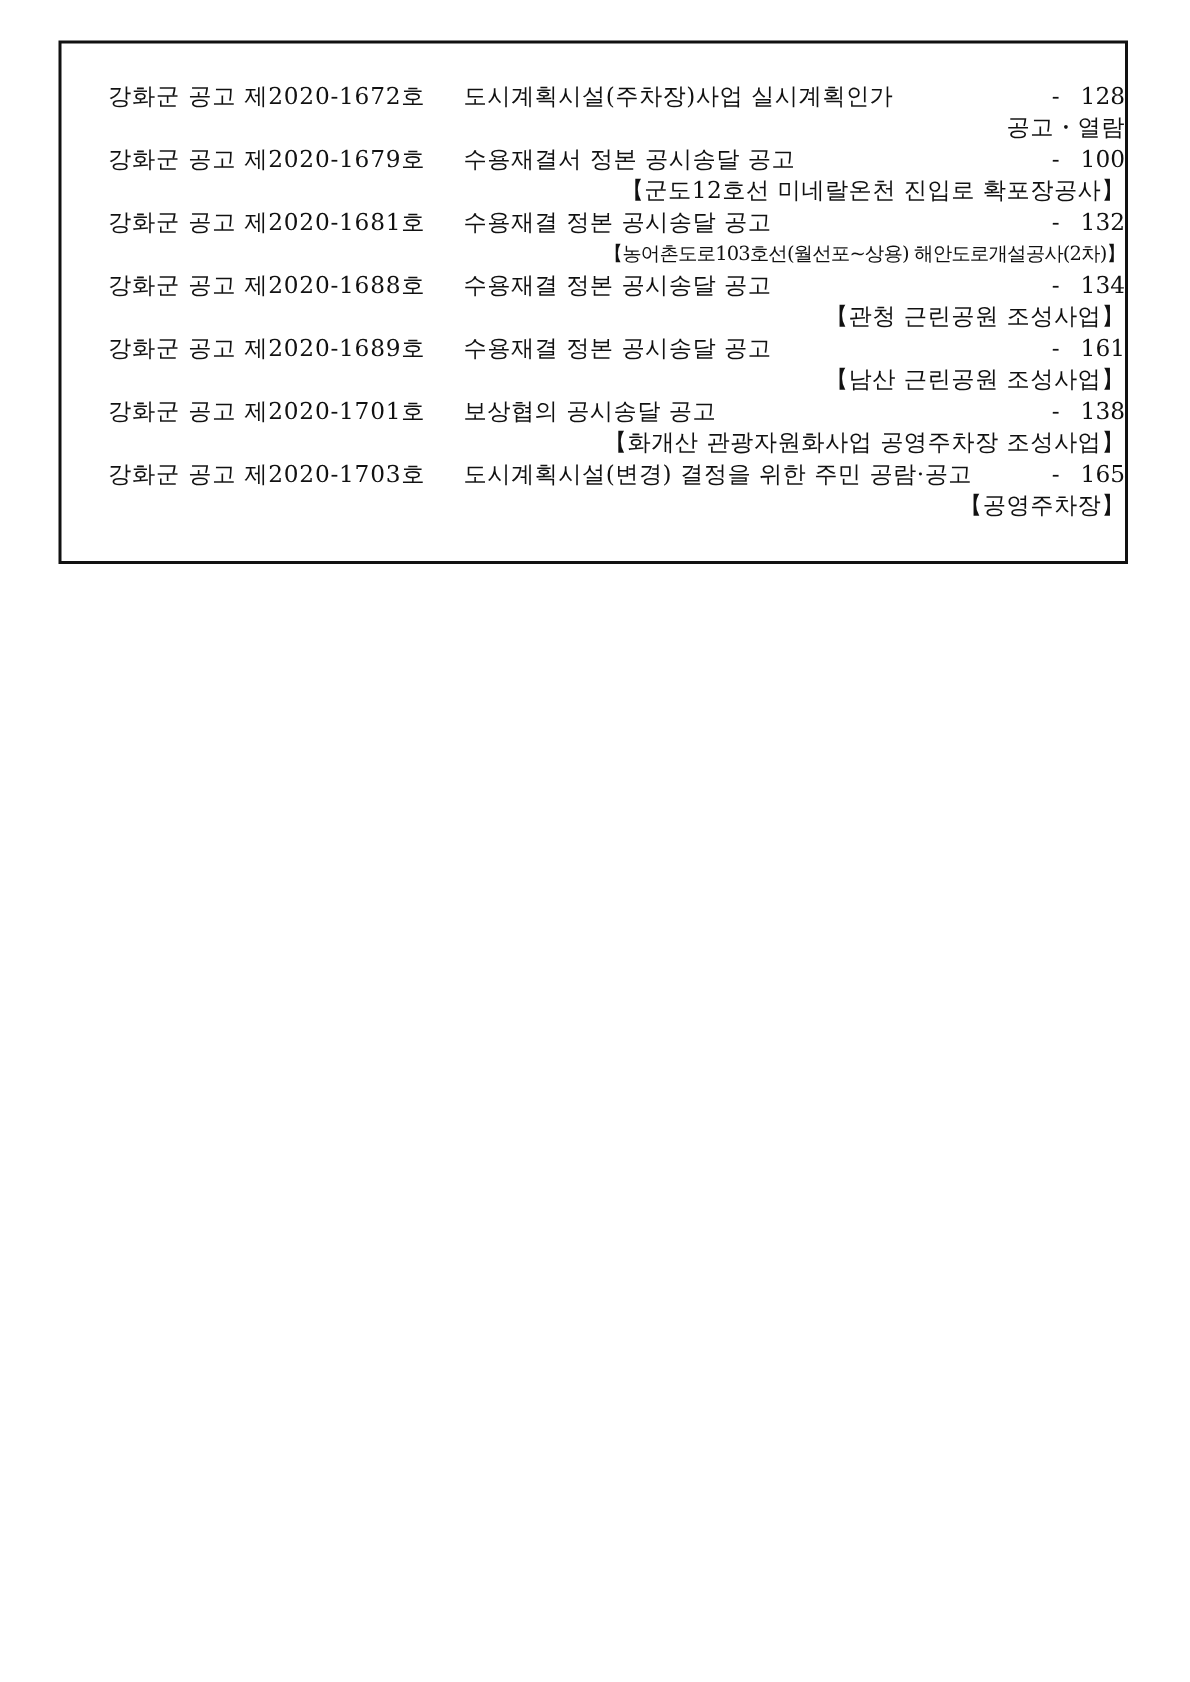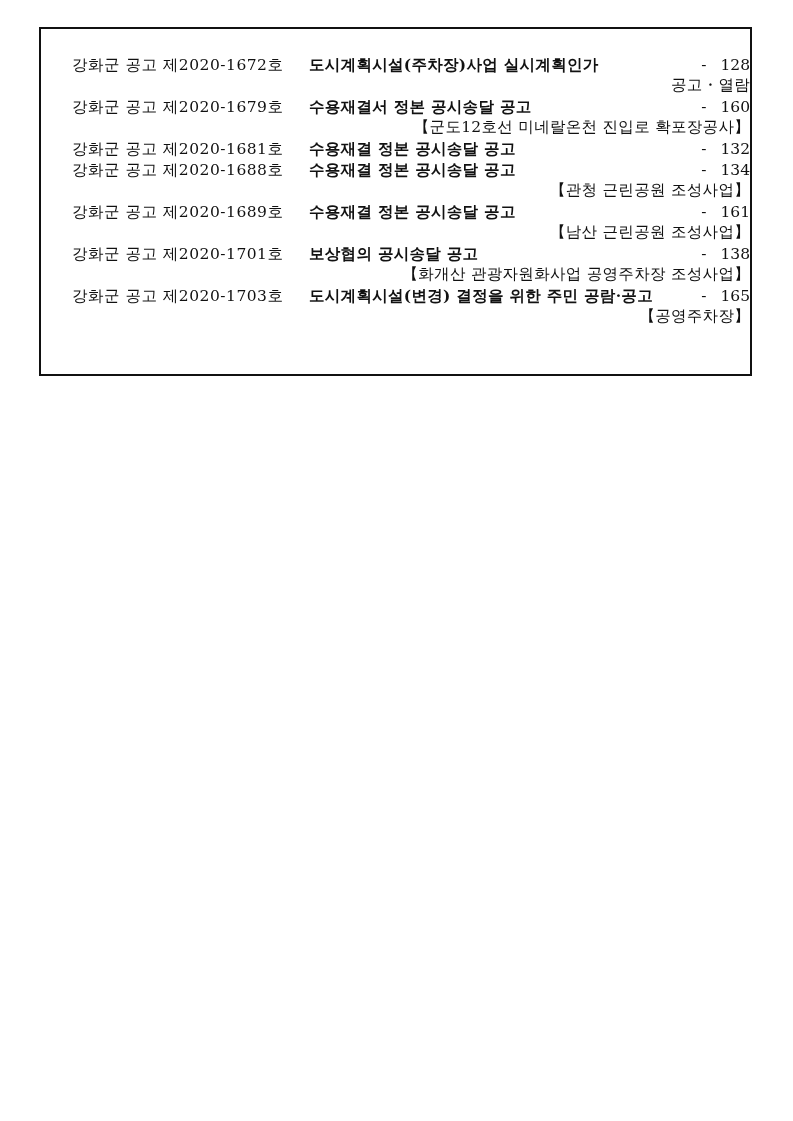--- a/index.html
+++ b/index.html
@@ -42,21 +42,20 @@
     }
     .notice-no {
       width: 237px;
       flex: 0 0 237px;
       letter-spacing: 0.5px;
     }
     .notice-title {
       flex: 1 1 auto;
       letter-spacing: 0.3px;
       overflow: hidden;
-      font-weight: bold;
     }
     .page-ref {
       flex: 0 0 auto;
       display: flex;
       justify-content: flex-end;
       width: 56px;
     }
     .dash {
       margin-right: 14px;
     }
@@ -89,35 +88,36 @@
       </div>
       <div class="subtitle-line">공고・열람</div>
     </div>
 
     <div class="toc-entry">
       <div class="toc-line">
         <span class="notice-no">강화군 공고 제2020-1679호</span>
         <span class="notice-title">수용재결서 정본 공시송달 공고</span>
         <span class="page-ref">
           <span class="dash">-</span>
-          <span>160</span>
+          <span>100</span>
         </span>
       </div>
       <div class="subtitle-line">【군도12호선 미네랄온천 진입로 확포장공사】</div>
     </div>
 
     <div class="toc-entry">
       <div class="toc-line">
         <span class="notice-no">강화군 공고 제2020-1681호</span>
         <span class="notice-title">수용재결 정본 공시송달 공고</span>
         <span class="page-ref">
           <span class="dash">-</span>
           <span>132</span>
         </span>
       </div>
+      <div class="subtitle-line narrow">【농어촌도로103호선(월선포~상용) 해안도로개설공사(2차)】</div>
     </div>
 
     <div class="toc-entry">
       <div class="toc-line">
         <span class="notice-no">강화군 공고 제2020-1688호</span>
         <span class="notice-title">수용재결 정본 공시송달 공고</span>
         <span class="page-ref">
           <span class="dash">-</span>
           <span>134</span>
         </span>

